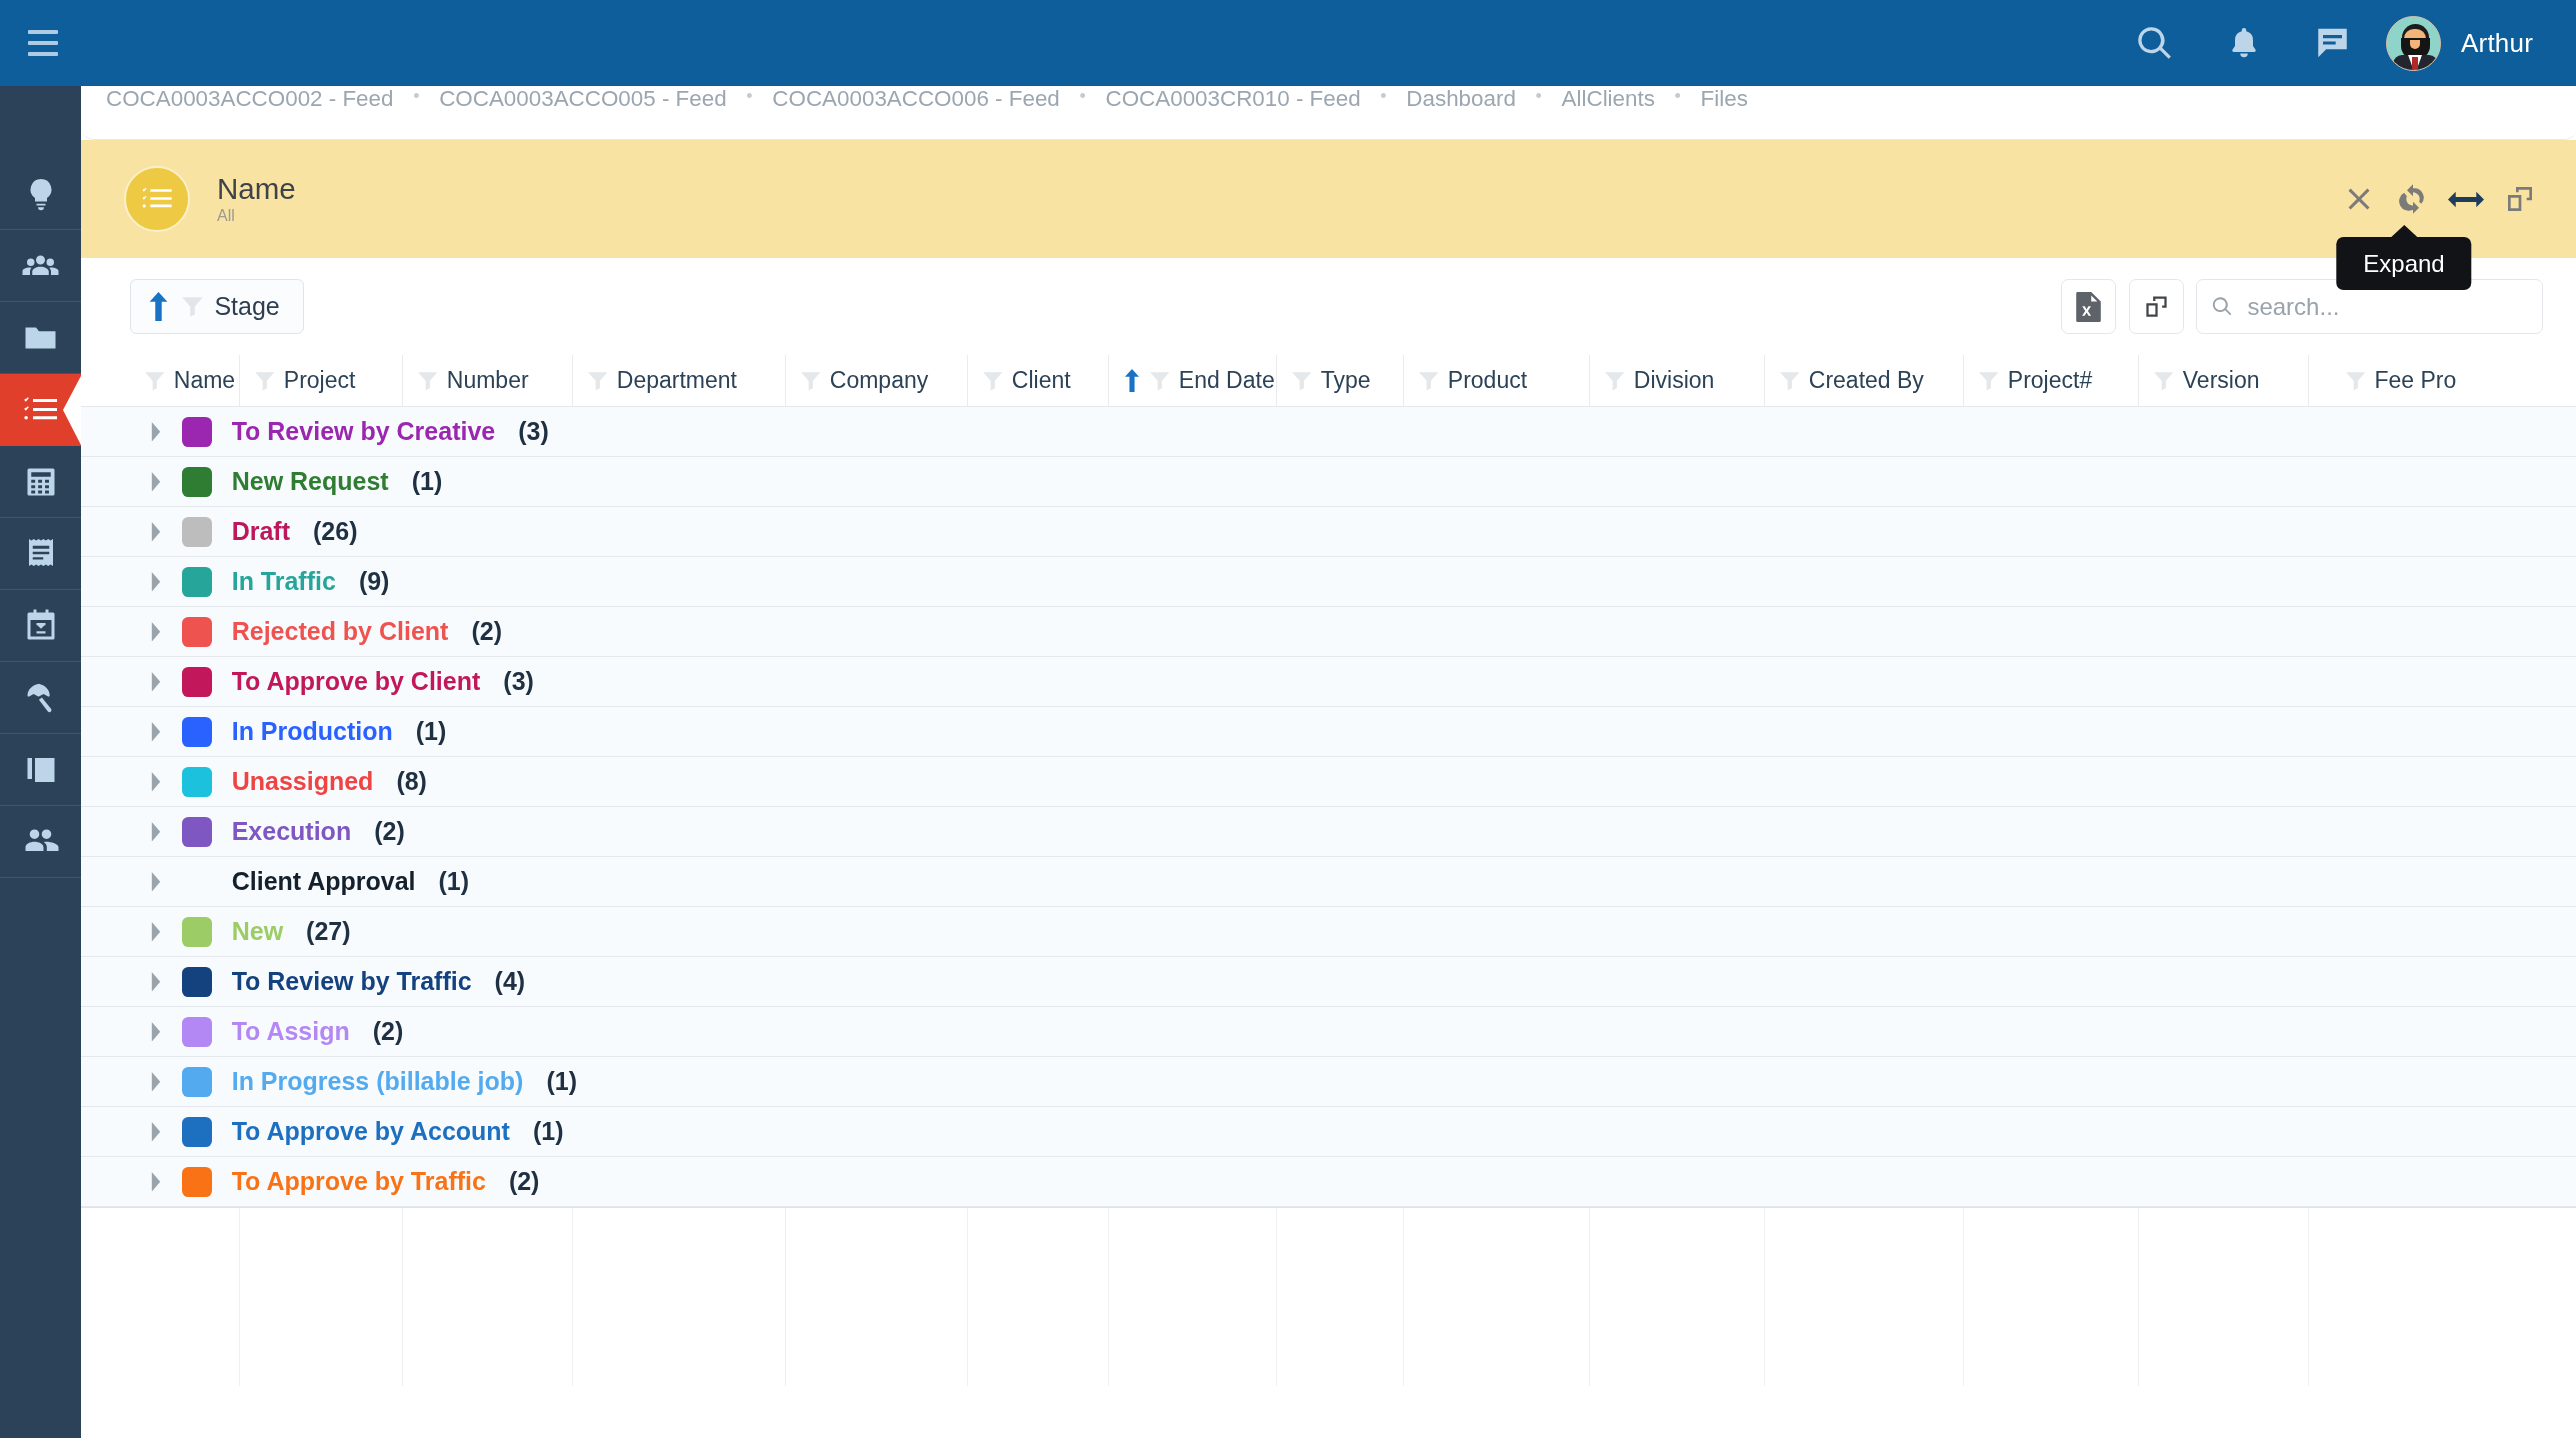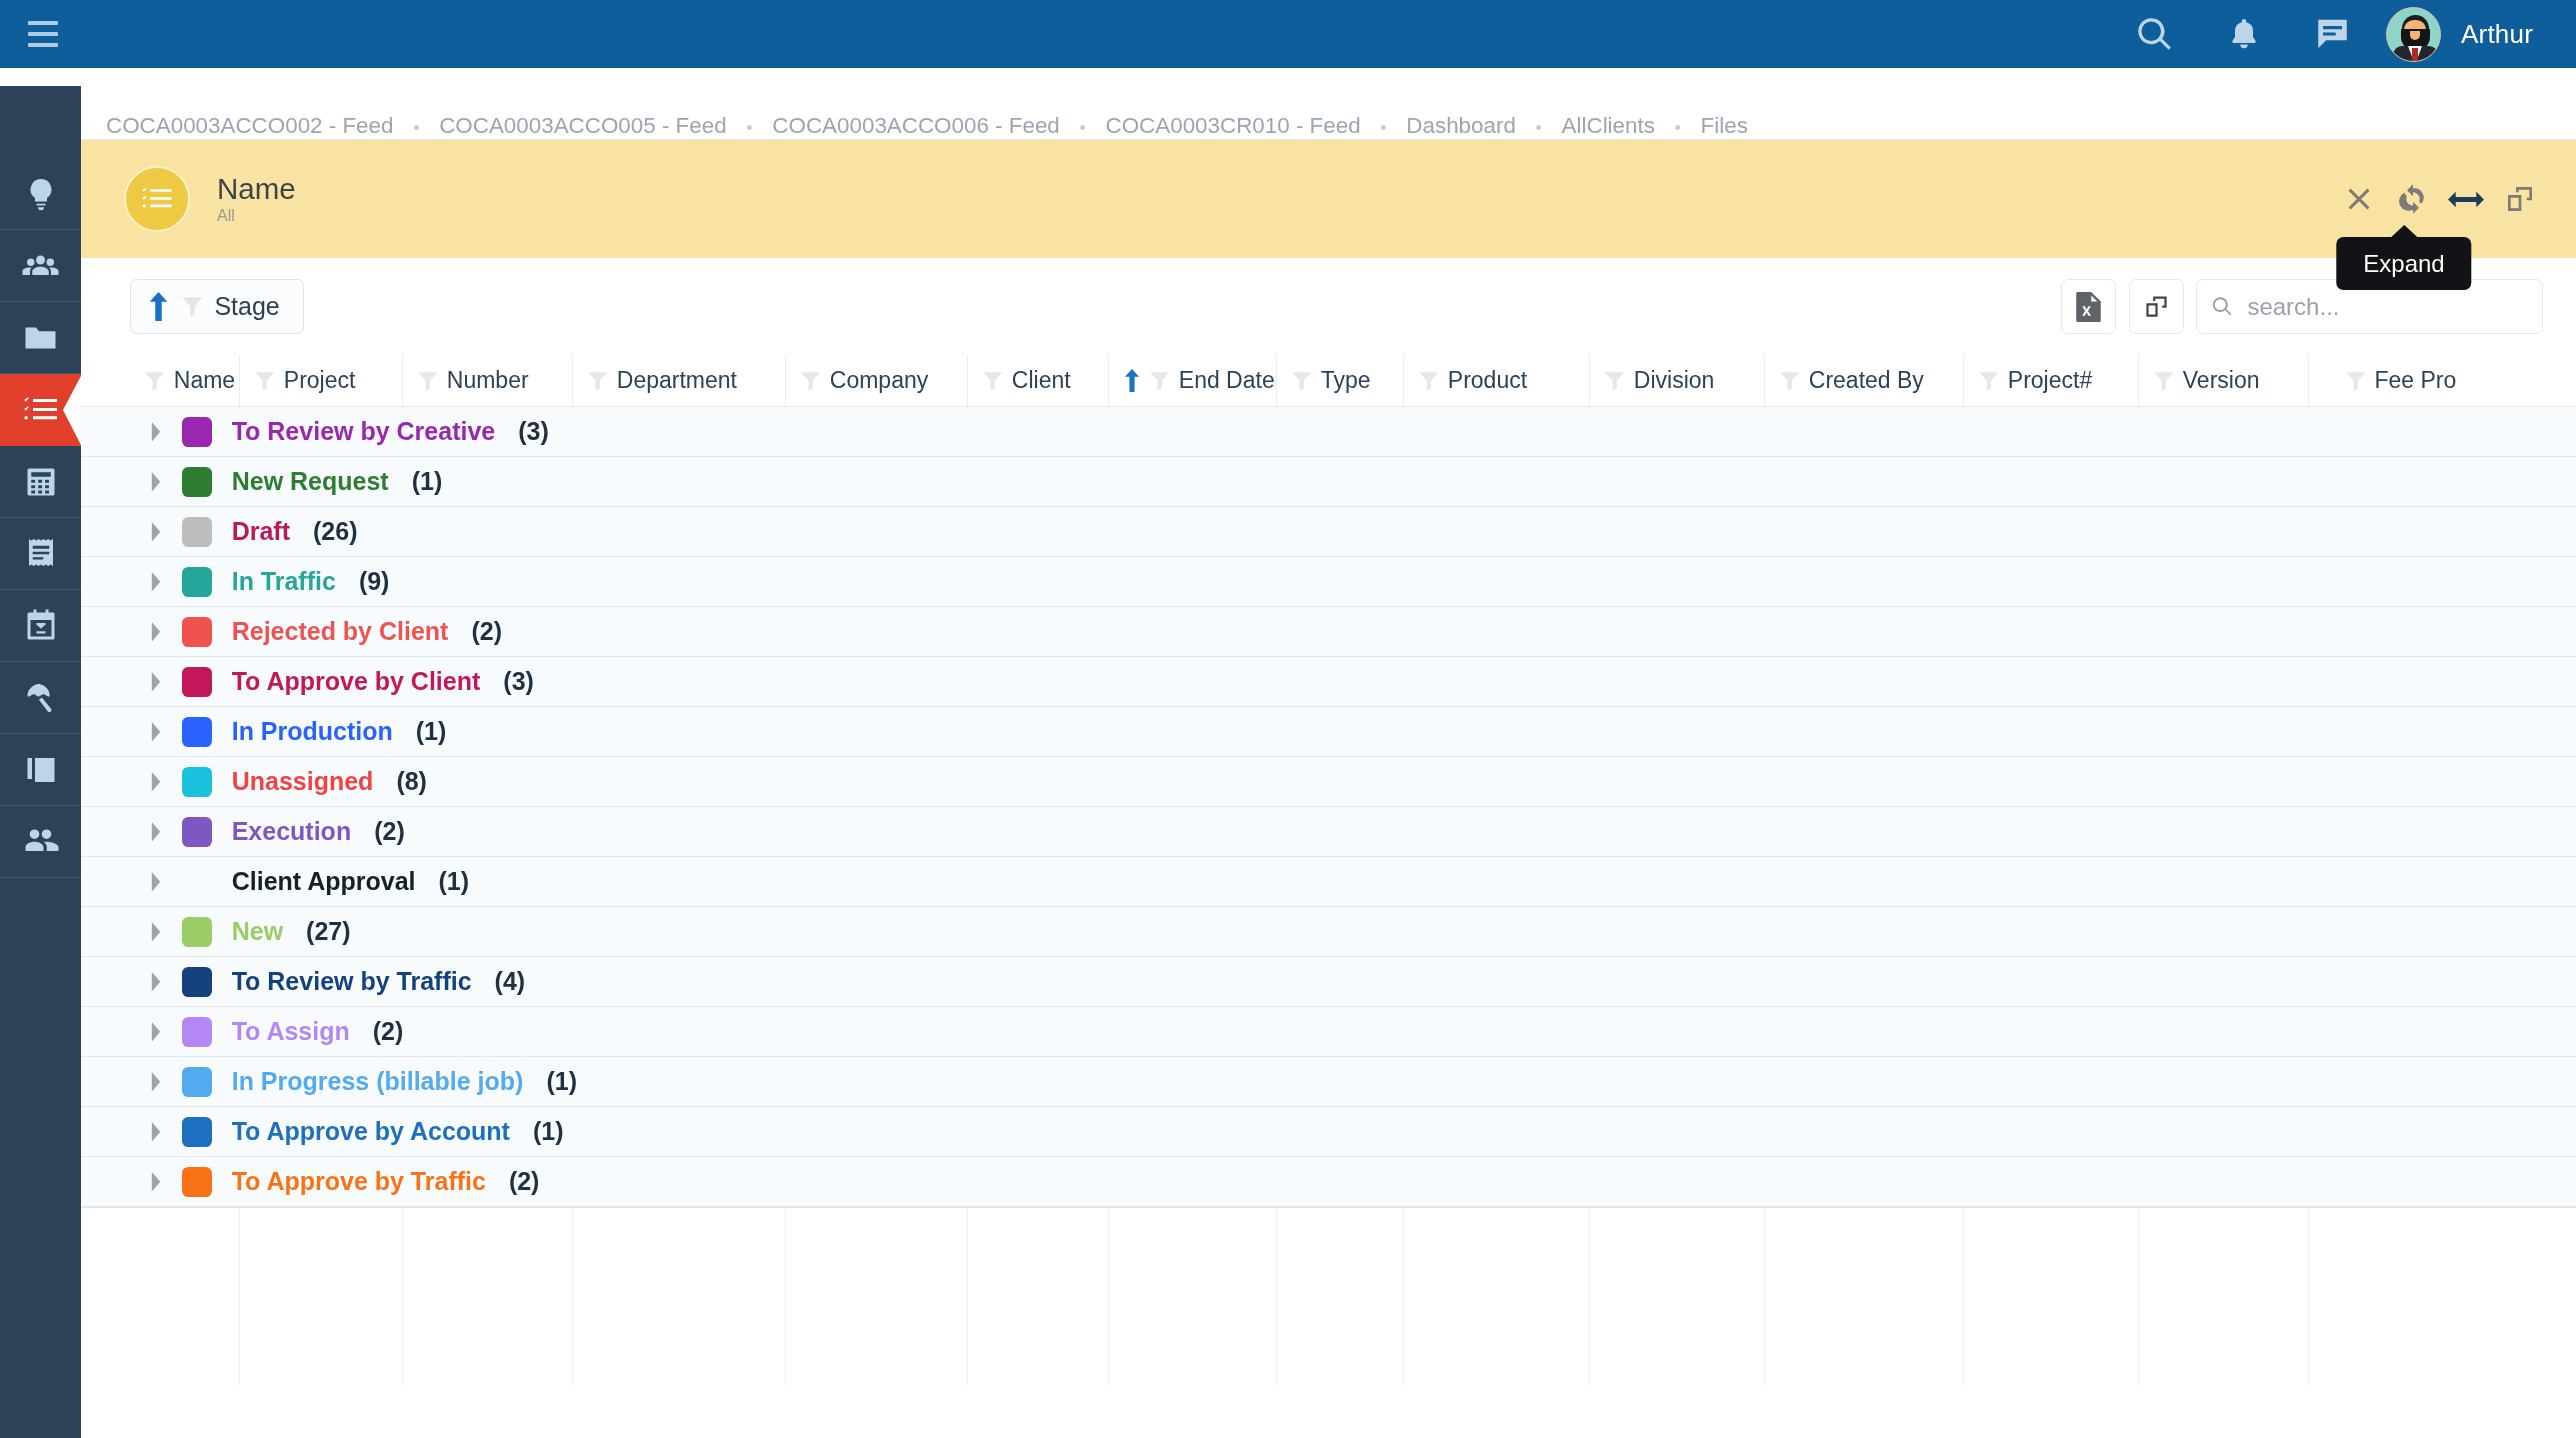--- a/index.html
+++ b/index.html
@@ -6,21 +6,21 @@
   html, body {
     width: 2576px; height: 1438px;
     font-family: "Liberation Sans", sans-serif;
     background: #ffffff;
     overflow: hidden;
   }
 
   
   #topbar {
     position: absolute; top: 0; left: 0;
-    width: 2576px; height: 68px;
+    width: 2576px; height: 86px;
     background: #0f5e9c;
     display: flex; align-items: center;
   }
   #hamburger {
     width: 86px; height: 86px;
     display: flex; flex-direction: column;
     align-items: center; justify-content: center;
     gap: 7.2px; cursor: pointer;
   }
   #hamburger span {
@@ -88,23 +88,24 @@
     border-bottom: 37px solid transparent;
     border-right: 19.7px solid #ffffff;
   }
   #sb-spacer { height: 72px; }
 
   
   #breadcrumb {
     position: absolute; top: 86px; left: 81px;
     width: 2496px; height: 54px;
     background: #ffffff;
-    display: flex; align-items: flex-end;
+    display: flex; align-items: flex-start;
     padding-left: 25px;
     border-bottom: 0.9px solid #e6eaee;
+    border-radius: 13px;
   }
   .crumb {
     color: #9ba6b0; font-size: 22.4px; cursor: pointer; white-space: nowrap;
   }
   .crumb-sep {
     color: #c3cbd3; font-size: 18px; padding: 0 19.7px;
   }
 
   
   #panel-header {

